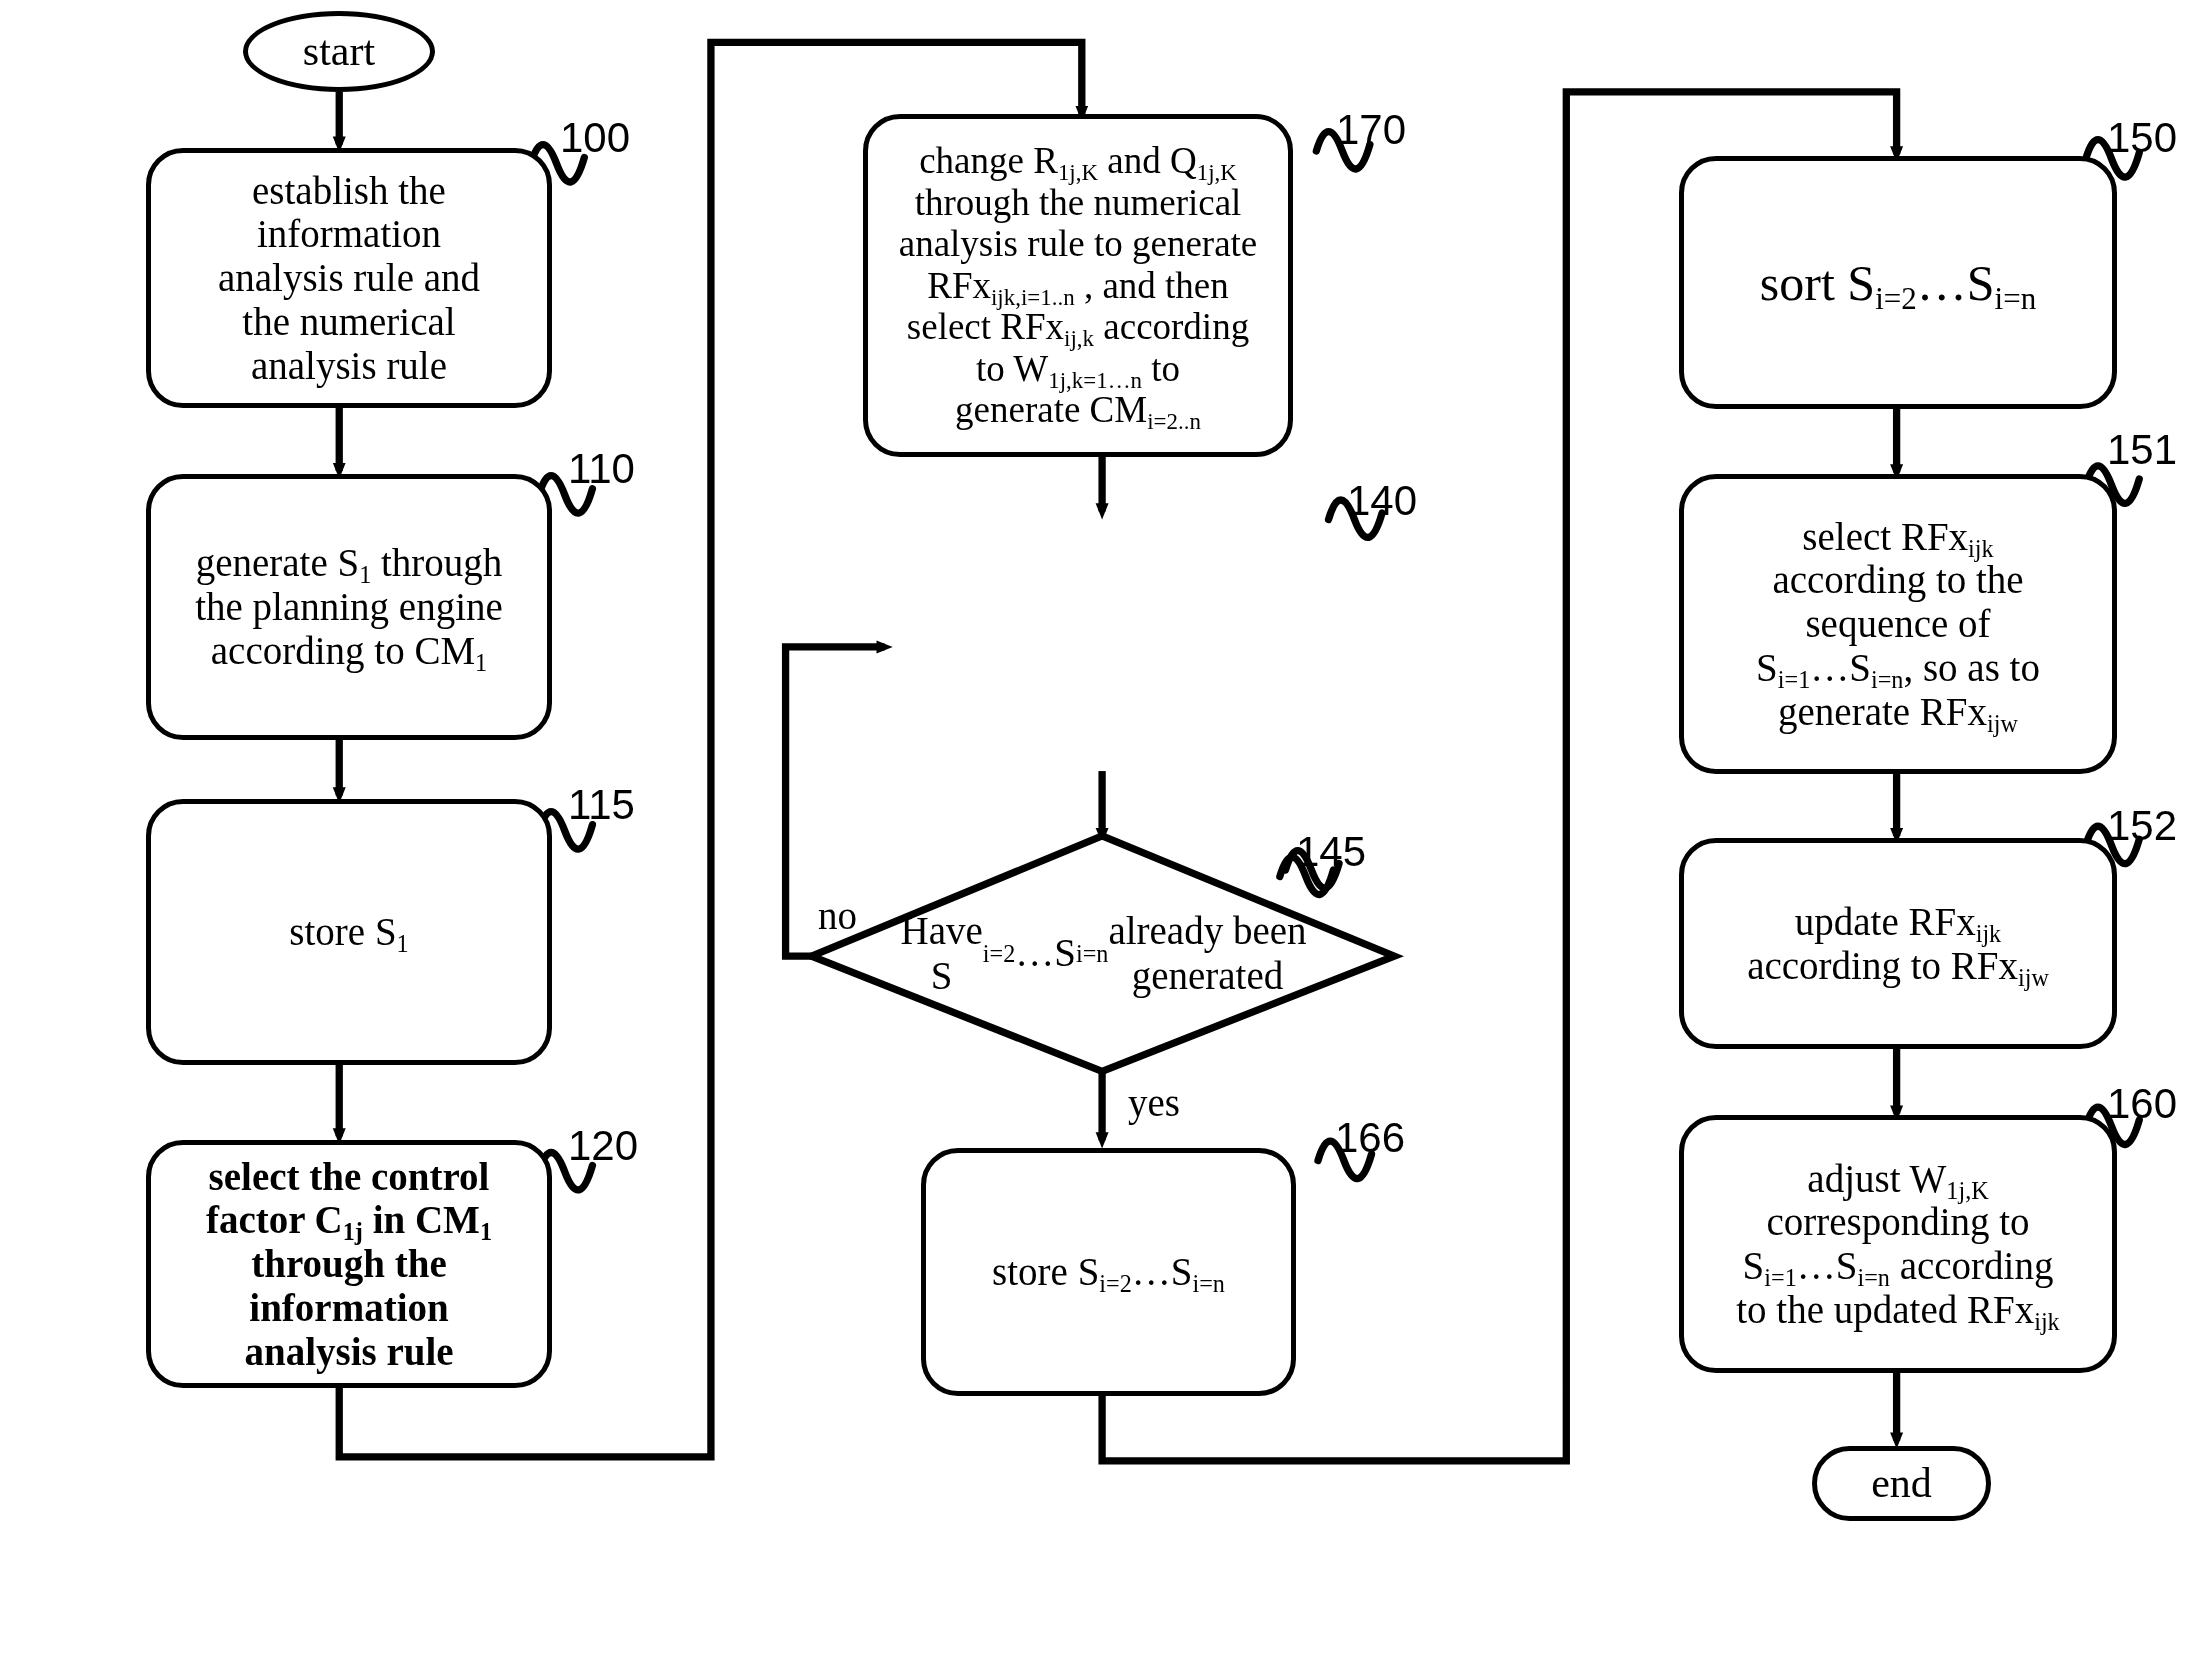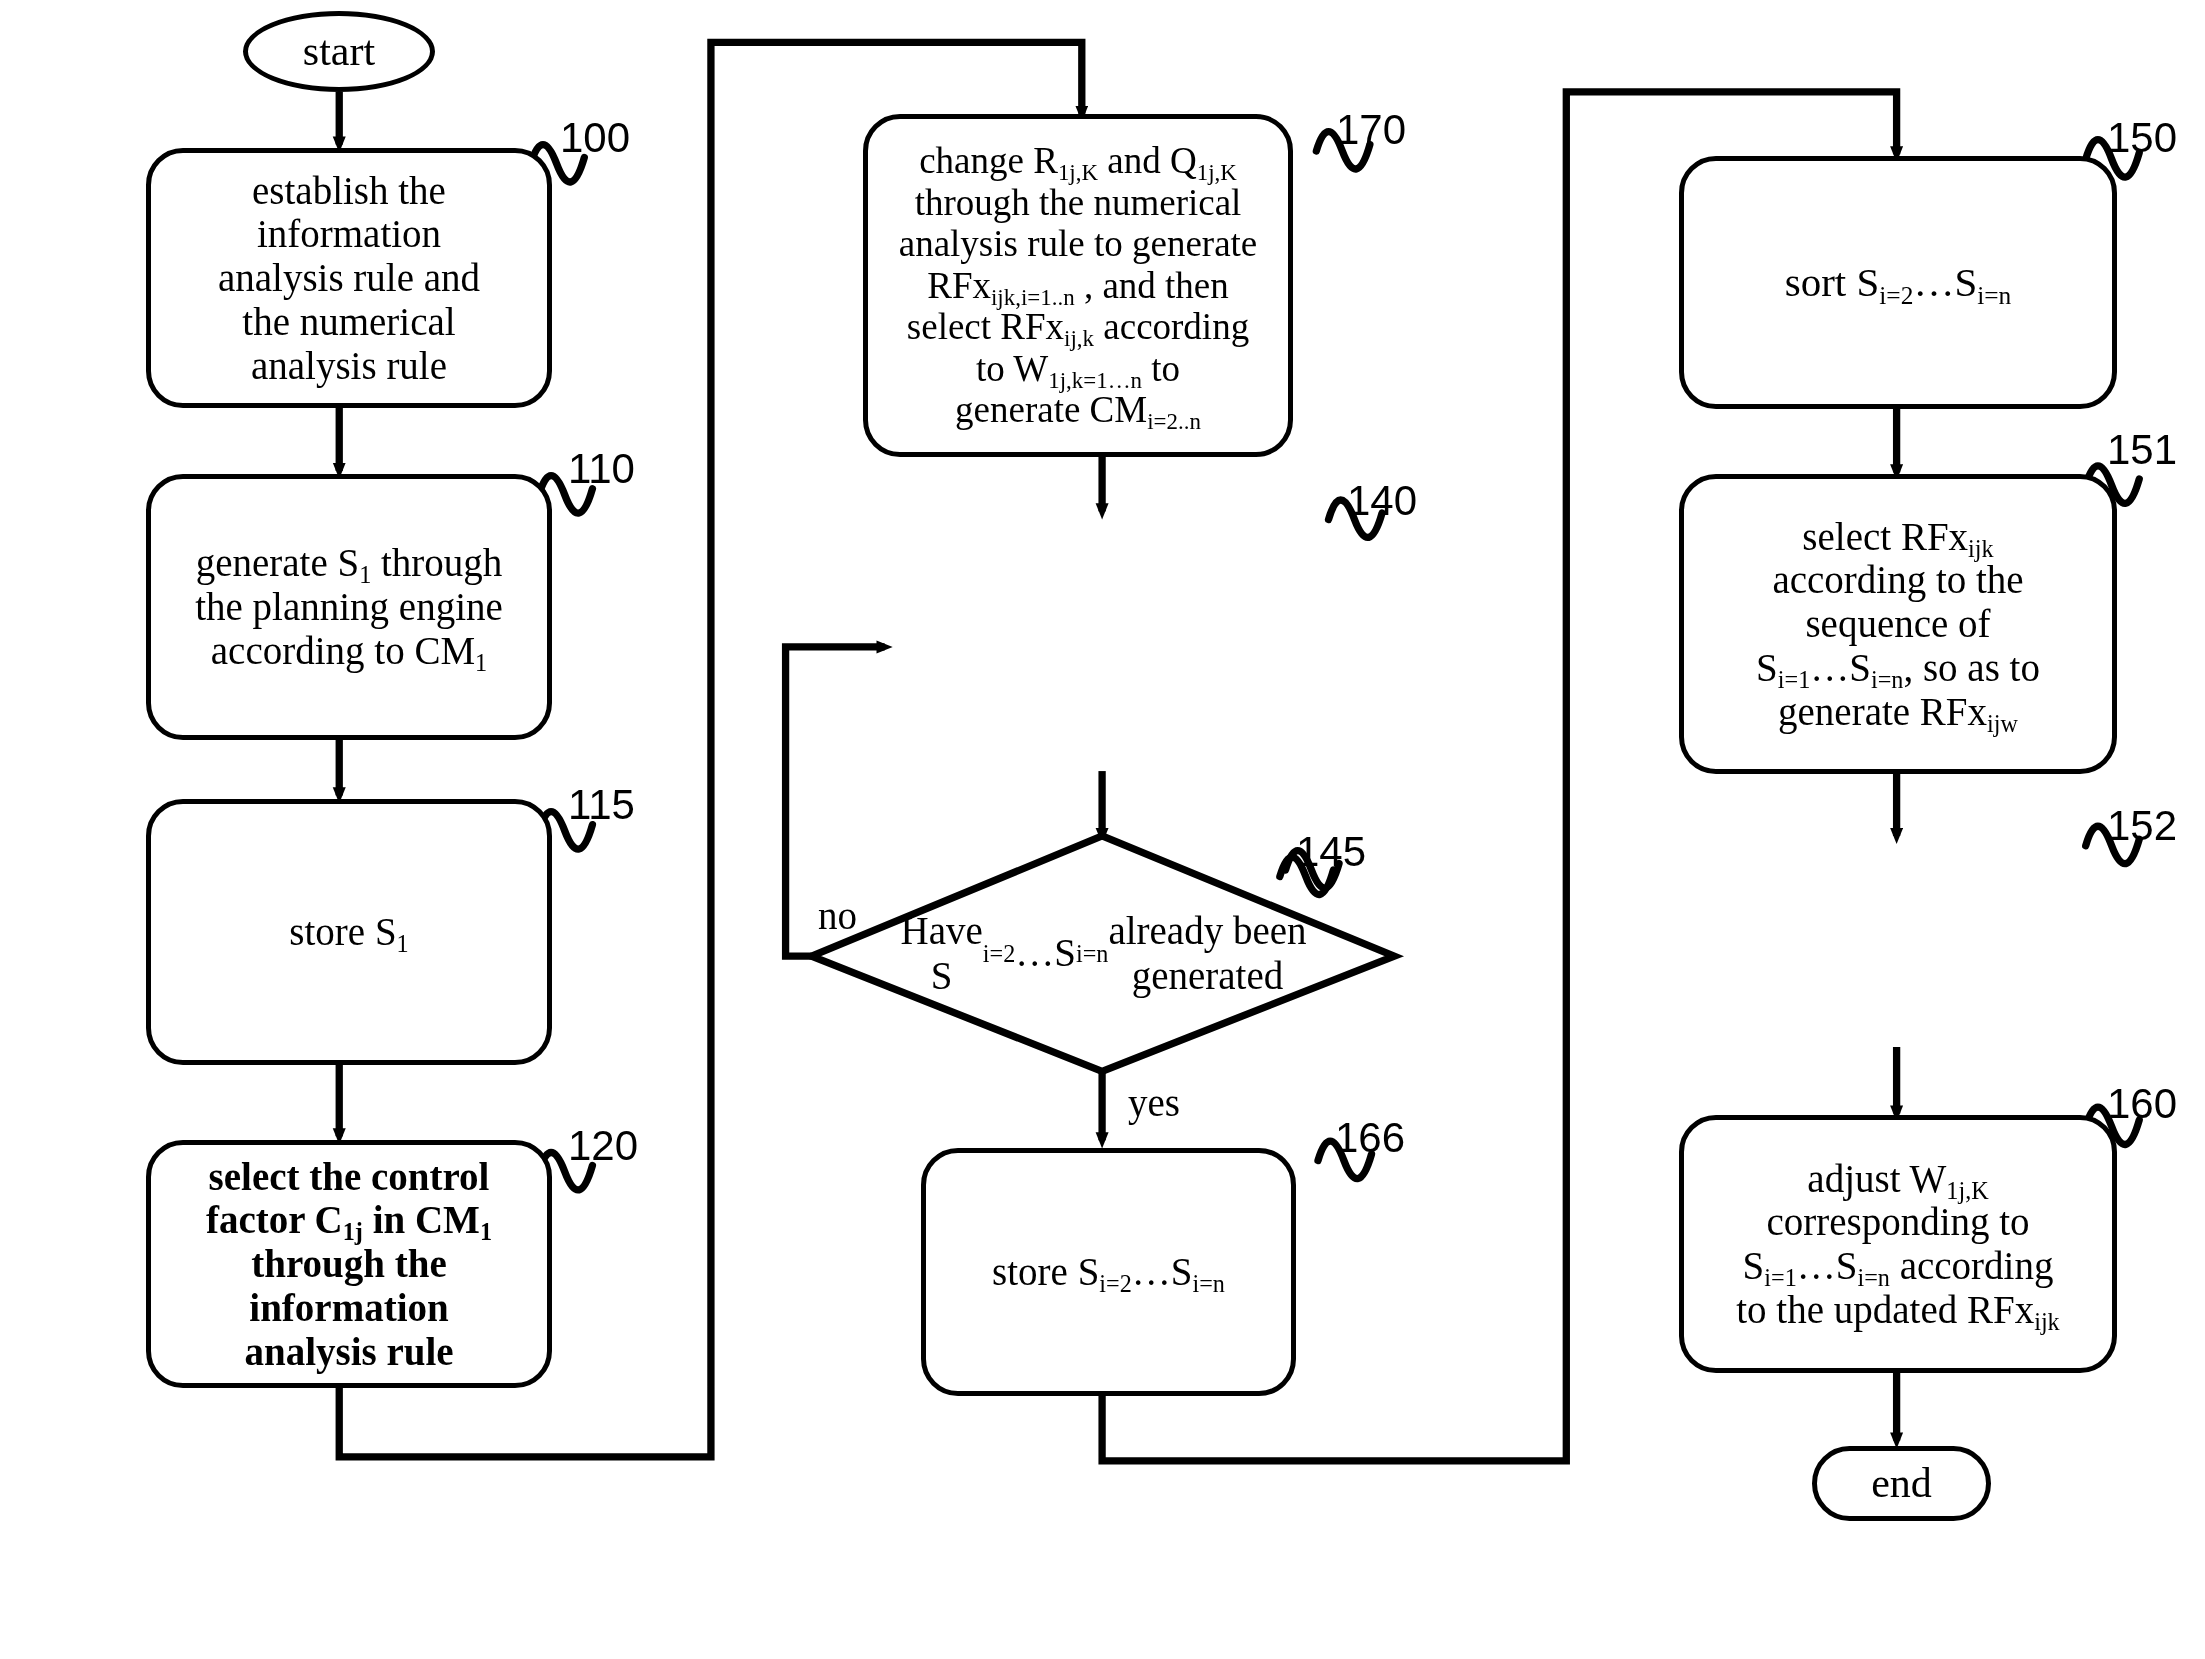--- a/index.html
+++ b/index.html
@@ -75,21 +75,21 @@
     z-index: 4;
     white-space: nowrap;
   }
   sub {
     font-size: 0.62em;
     line-height: 0;
     vertical-align: -0.30em;
   }
   .fs46 { font-size: 37px; }
   .fs48 { font-size: 39px; }
-  .fs50 { font-size: 41px; }
+  .fs50 { font-size: 50px; }
   .fs52 { font-size: 42px; }
   .reffs { font-size: 42px; }
 </style>
 </head>
 <body>
 
 <div id="canvas">
 
   <svg class="wires" viewBox="0 0 2717 2044">
     <defs>
@@ -194,20 +194,23 @@
   <div class="node proc" style="left:1679px; top:156px; width:438px; height:253px;">
     <span class="txt fs50" id="t150">sort S<sub>i=2</sub>…S<sub>i=n</sub></span>
   </div>
   <div class="ref reffs" style="left:2107px; top:114px;">150</div>
 
   <div class="node proc" style="left:1679px; top:474px; width:438px; height:300px;">
     <span class="txt fs48" id="t151">select RFx<sub>ijk</sub><br>according to the<br>sequence of<br>S<sub>i=1</sub>…S<sub>i=n</sub>, so as to<br>generate RFx<sub>ijw</sub></span>
   </div>
   <div class="ref reffs" style="left:2107px; top:426px;">151</div>
 
+  <div class="node proc" style="left:1679px; top:838px; width:438px; height:211px;">
+    <span class="txt fs48" id="t152">update RFx<sub>ijk</sub><br>according to RFx<sub>ijw</sub></span>
+  </div>
   <div class="ref reffs" style="left:2107px; top:802px;">152</div>
 
   <div class="node proc" style="left:1679px; top:1115px; width:438px; height:258px;">
     <span class="txt fs48" id="t160">adjust W<sub>1j,K</sub><br>corresponding to<br>S<sub>i=1</sub>…S<sub>i=n</sub> according<br>to the updated RFx<sub>ijk</sub></span>
   </div>
   <div class="ref reffs" style="left:2107px; top:1080px;">160</div>
 
   <div class="node term" style="left:1812px; top:1446px; width:179px; height:75px;">
     <span class="txt fs52">end</span>
   </div>

